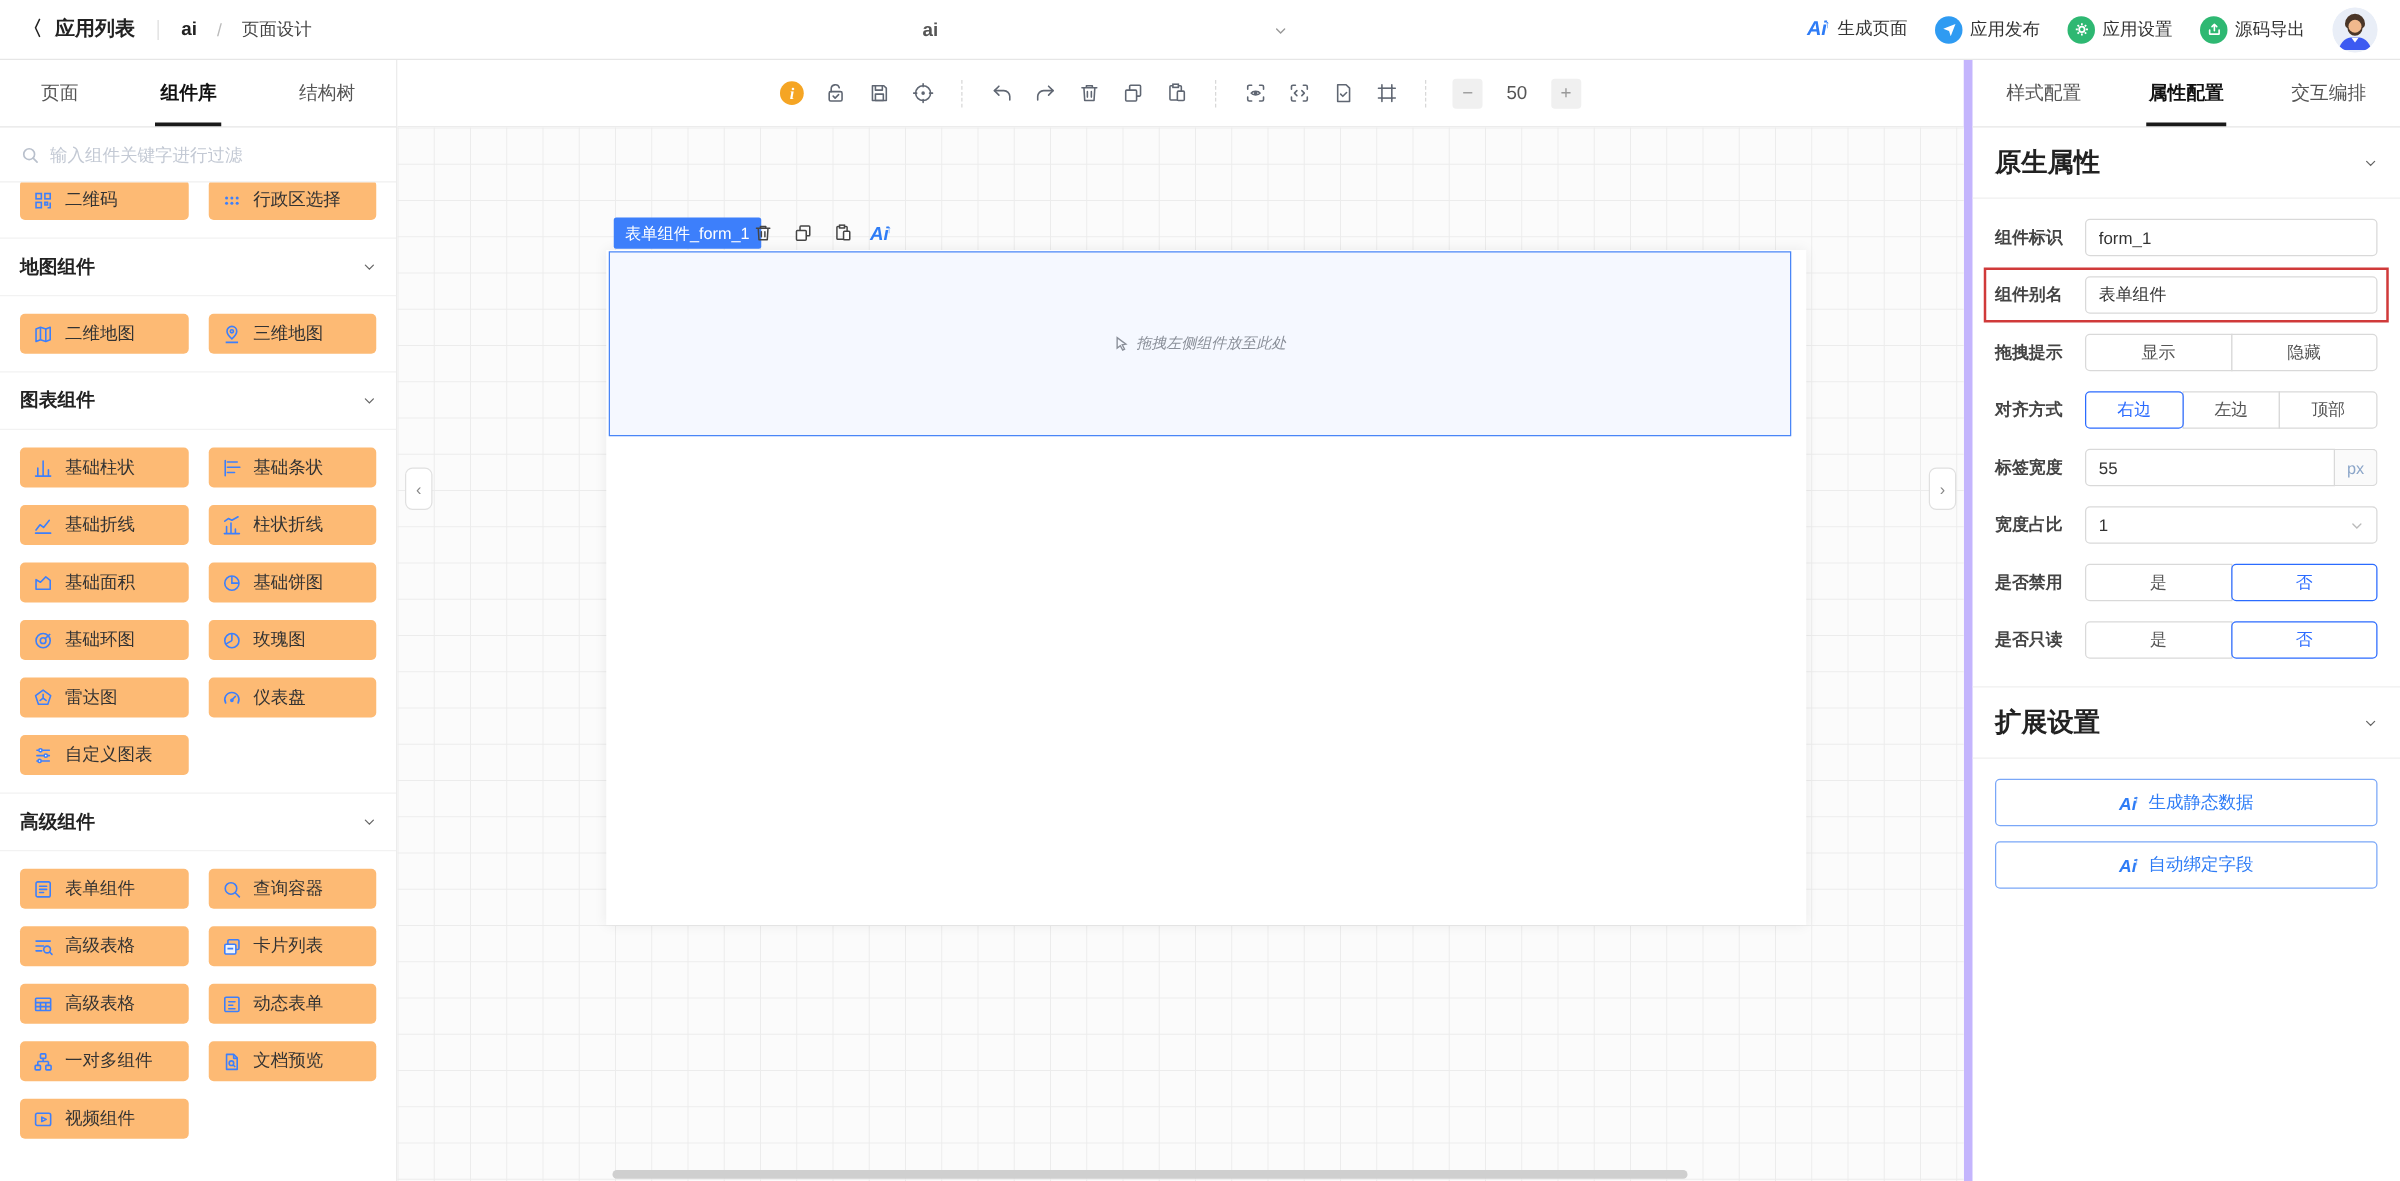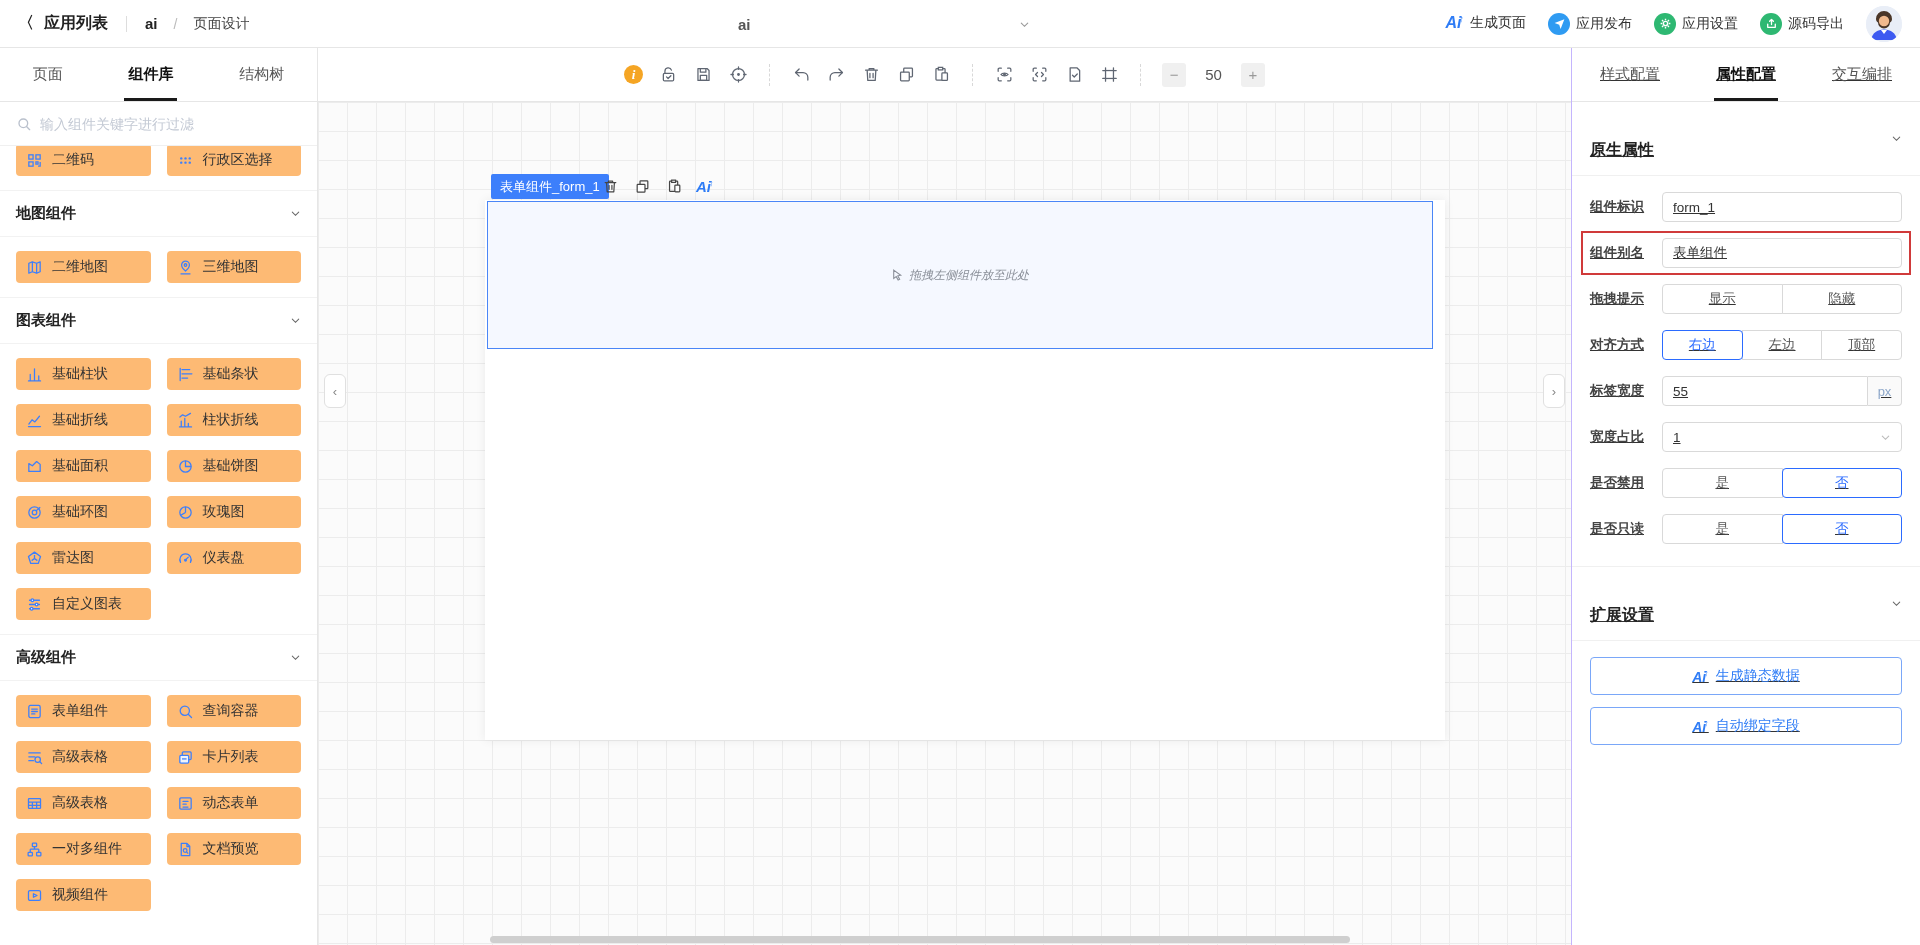--- a/index.html
+++ b/index.html
@@ -61,28 +61,28 @@
   .sel-badge { position:absolute; left:3px; top:-28px; height:25px; background:#3d7ffb; color:#fff; font-size:13px; display:flex; align-items:center; padding:0 9px; border-radius:2px; white-space:nowrap; }
   .sel-tools { position:absolute; left:112px; top:-28px; height:25px; display:flex; align-items:center; gap:12px; }
   .sel-tools .tbi { color:#454545; }
   .sel-tools .tbi svg { width:17px; height:17px; }
   .sel-ai { font-size:15px; cursor:pointer; }
   .collapse { position:absolute; width:22px; height:34px; background:#fff; border:1px solid #e0e0e0; display:flex; align-items:center; justify-content:center; color:#888; font-size:13px; cursor:pointer; top:272px; }
   .collapse.l { left:6px; border-radius:6px; }
   .collapse.r { right:6px; border-radius:6px; }
   .hscroll { position:absolute; left:172px; bottom:2px; width:860px; height:7px; background:#cfcfcf; border-radius:4px; }
   
-  .insp { width:349px; border-left:1px solid #c4b5fd; display:flex; flex-direction:column; background:#fff;text-decoration:underline; }
+  .insp { width:349px; border-left:7px solid #c4b5fd; display:flex; flex-direction:column; background:#fff; }
   .insp-tabs { height:54px; display:flex; align-items:center; justify-content:space-around; border-bottom:1px solid #e6e6e6; flex:none; }
   .insp-tab { font-size:15px; color:#555; height:100%; display:flex; align-items:center; position:relative; cursor:pointer; }
   .insp-tab.act { font-weight:bold; color:#111; }
   .insp-tab.act::after { content:""; position:absolute; left:-2px; right:-2px; bottom:0; height:3px; background:#1a1a1a; }
   .insp-body { flex:1; overflow:hidden; }
   .insp-sec-hd { display:flex; align-items:center; justify-content:space-between; padding:14px 18px; border-bottom:1px solid #f0f0f0; cursor:pointer; }
-  .insp-sec-ttl { font-size:16px; font-weight:bold; color:#222;margin-top:24px; }
+  .insp-sec-ttl { font-size:21px; font-weight:bold; color:#222; }
   .fields { padding:16px 18px 6px; }
   .frow { display:flex; align-items:center; margin-bottom:16px; }
   .flbl { width:72px; flex:none; font-size:13.5px; font-weight:bold; color:#444; }
   .fctl { flex:1; display:flex; align-items:center; }
   .tin { flex:1; height:30px; border:1px solid #d9d9d9; border-radius:4px; padding:0 10px; font-size:13.5px; color:#333; outline:none; min-width:0; background:#fff; }
   .unit { width:34px; height:30px; border:1px solid #d9d9d9; border-left:none; border-radius:0 4px 4px 0; background:#fafafa; color:#8ca6c9; font-size:13px; display:flex; align-items:center; justify-content:center; }
   .tin.w-unit { border-radius:4px 0 0 4px; }
   .sel { flex:1; height:30px; border:1px solid #d9d9d9; border-radius:4px; padding:0 10px; font-size:13.5px; color:#333; display:flex; align-items:center; justify-content:space-between; cursor:pointer; background:#fff; }
   .seg { flex:1; display:flex; }
   .seg-btn { flex:1; height:30px; border:1px solid #d9d9d9; background:#fff; font-size:13.5px; color:#555; display:flex; align-items:center; justify-content:center; cursor:pointer; margin-left:-1px; }

